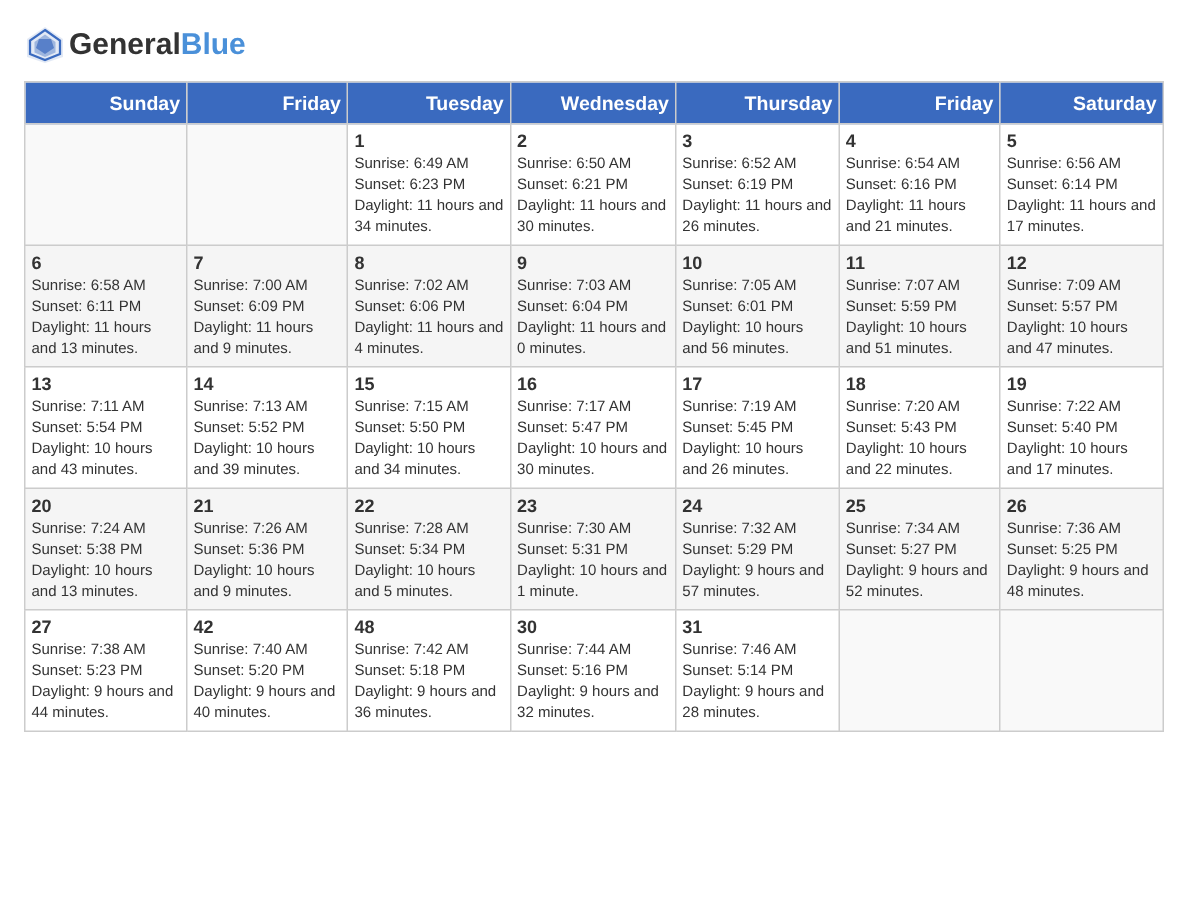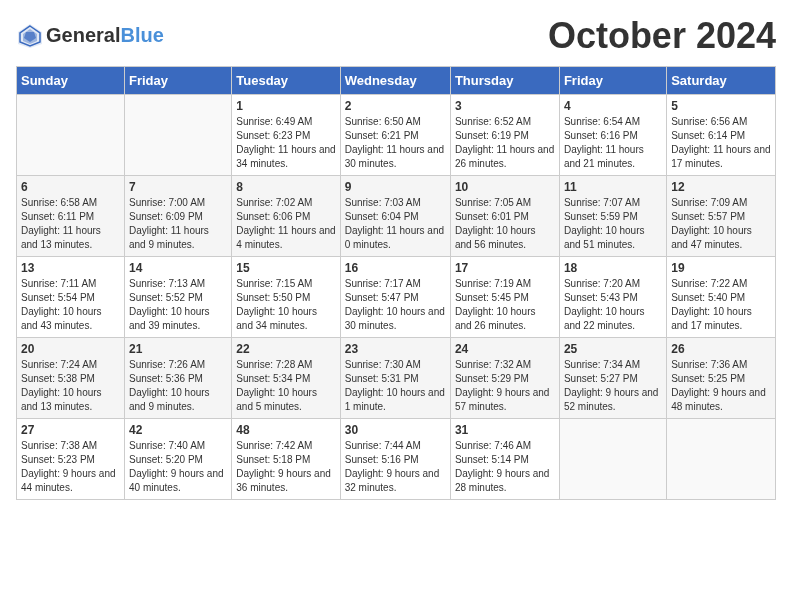--- a/index.html
+++ b/index.html
@@ -51,21 +51,21 @@
     }
     table {
       width: 100%;
       border-collapse: collapse;
       font-size: 11px;
     }
     thead tr th {
       background-color: #3a6abf;
       color: #fff;
       padding: 6px 4px;
-      text-align: left;
+      text-align: right;
       font-size: 13px;
       font-weight: bold;
       border: 1px solid #ccc;
     }
     tbody tr td {
       border: 1px solid #ccc;
       vertical-align: top;
       padding: 4px;
       height: 80px;
       width: 113px;
@@ -101,21 +101,20 @@
       <polygon points="14,2 26,10 26,22 14,26 2,22 2,10" fill="#3a6abf" opacity="0.15"></polygon>
       <polygon points="14,4 24,11 24,20 14,24 4,20 4,11" fill="none" stroke="#3a6abf" stroke-width="1.5"></polygon>
       <polygon points="14,7 21,12 21,19 14,22 7,19 7,12" fill="#3a6abf" opacity="0.4"></polygon>
       <polygon points="10,10 18,10 20,16 14,20 8,16" fill="#3a6abf" opacity="0.7"></polygon>
     </svg>
     <div>
       <span class="logo-text-general">General</span><span class="logo-text-blue">Blue</span>
     </div>
   </div>
   <div class="month-title">
-    <h1>October 2024</h1>
   </div>
 </div>
 
 <table>
   <thead>
     <tr>
       <th>Sunday</th>
       <th>Friday</th>
       <th>Tuesday</th>
       <th>Wednesday</th>

